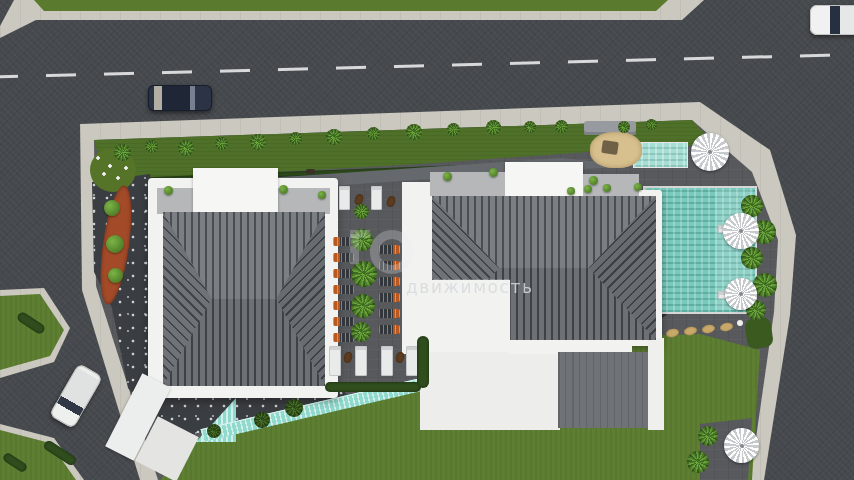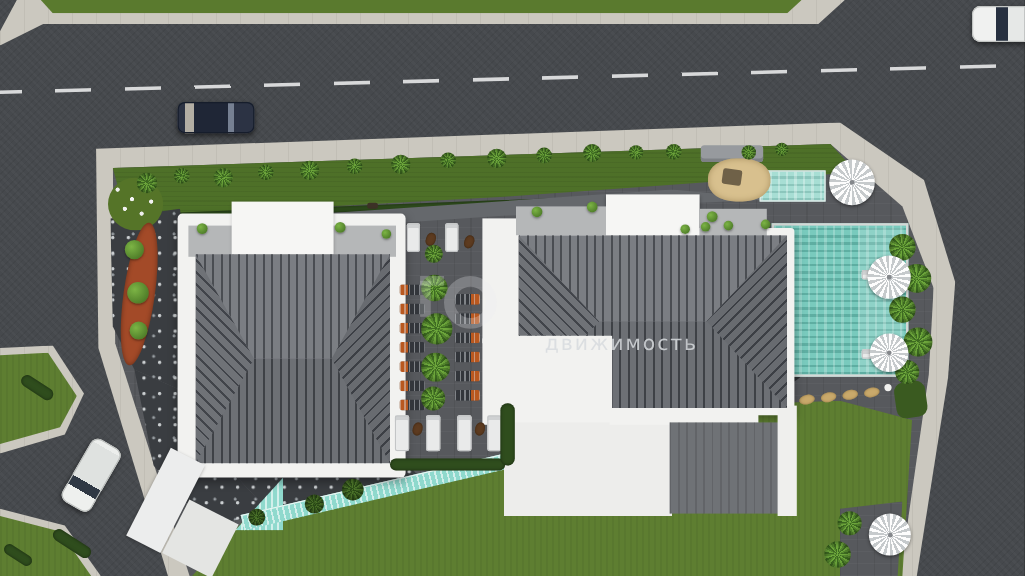--- a/index.html
+++ b/index.html
@@ -58,21 +58,21 @@
     border-radius:50%;background:#84878b;}
   .lounger{width:21px;height:9px;border-radius:2px;background-color:#33363b;
     background-image:repeating-linear-gradient(90deg,rgba(220,224,228,.45) 0 1px,transparent 1px 4px),
       linear-gradient(90deg,var(--lounger) 0 34%,transparent 34%);}
   .flip{transform:scaleX(-1);}
   .loungerW{background:#e9eaea;border-radius:2px;
     box-shadow:inset 0 0 0 1px #c3c5c6,inset 0 4px 0 #cfd1d2;}
   .tbl{border-radius:45%;background:#5d3b20;box-shadow:inset 0 0 2px #33200e;}
   .stone{border-radius:50%;background:#c9a96b;box-shadow:inset 0 0 2px #8c713f;}
   .whiteblk{background:var(--white);}
-  .wm-text{color:rgba(215,219,222,.85);font-size:17px;font-weight:500;letter-spacing:1.6px;margin-left:48px;}
+  .wm-text{color:rgba(215,219,222,.85);font-size:17px;font-weight:500;letter-spacing:1.6px;}
 </style>
 </head>
 <body>
 
 <div id="canvas" style="--asphalt: #46494d; --sidewalk: #cbc8bf; --grassMedian: #5a7a2e; --lawn: #5e7e31; --garden: #4e7028; --hedge: #2f4d1d; --palmL: #6ea83c; --palmD: #3e6b22; --deck: #57595d; --gravel: #3a3d41; --white: #f2f2f0; --terrace: #b5b7b8; --roofBase: #75787d; --roofLine: #43464b; --pool: #79cabd; --poolLight: #a7ded4; --cascade: #8fd9cd; --terracotta: #a34a28; --lounger: #b9581f; --sand: #d8c08e; --carDark: #232a3a; --carWhite: #eef0ee; --drive: #65686c;">
 
   <div class="full asphalt"></div>
   <div style="left:-12px;top:64px;width:890px;height:3px;transform:rotate(-1.5deg);
        background:repeating-linear-gradient(90deg,#d8d9da 0 30px,transparent 30px 58px);"></div>
 

